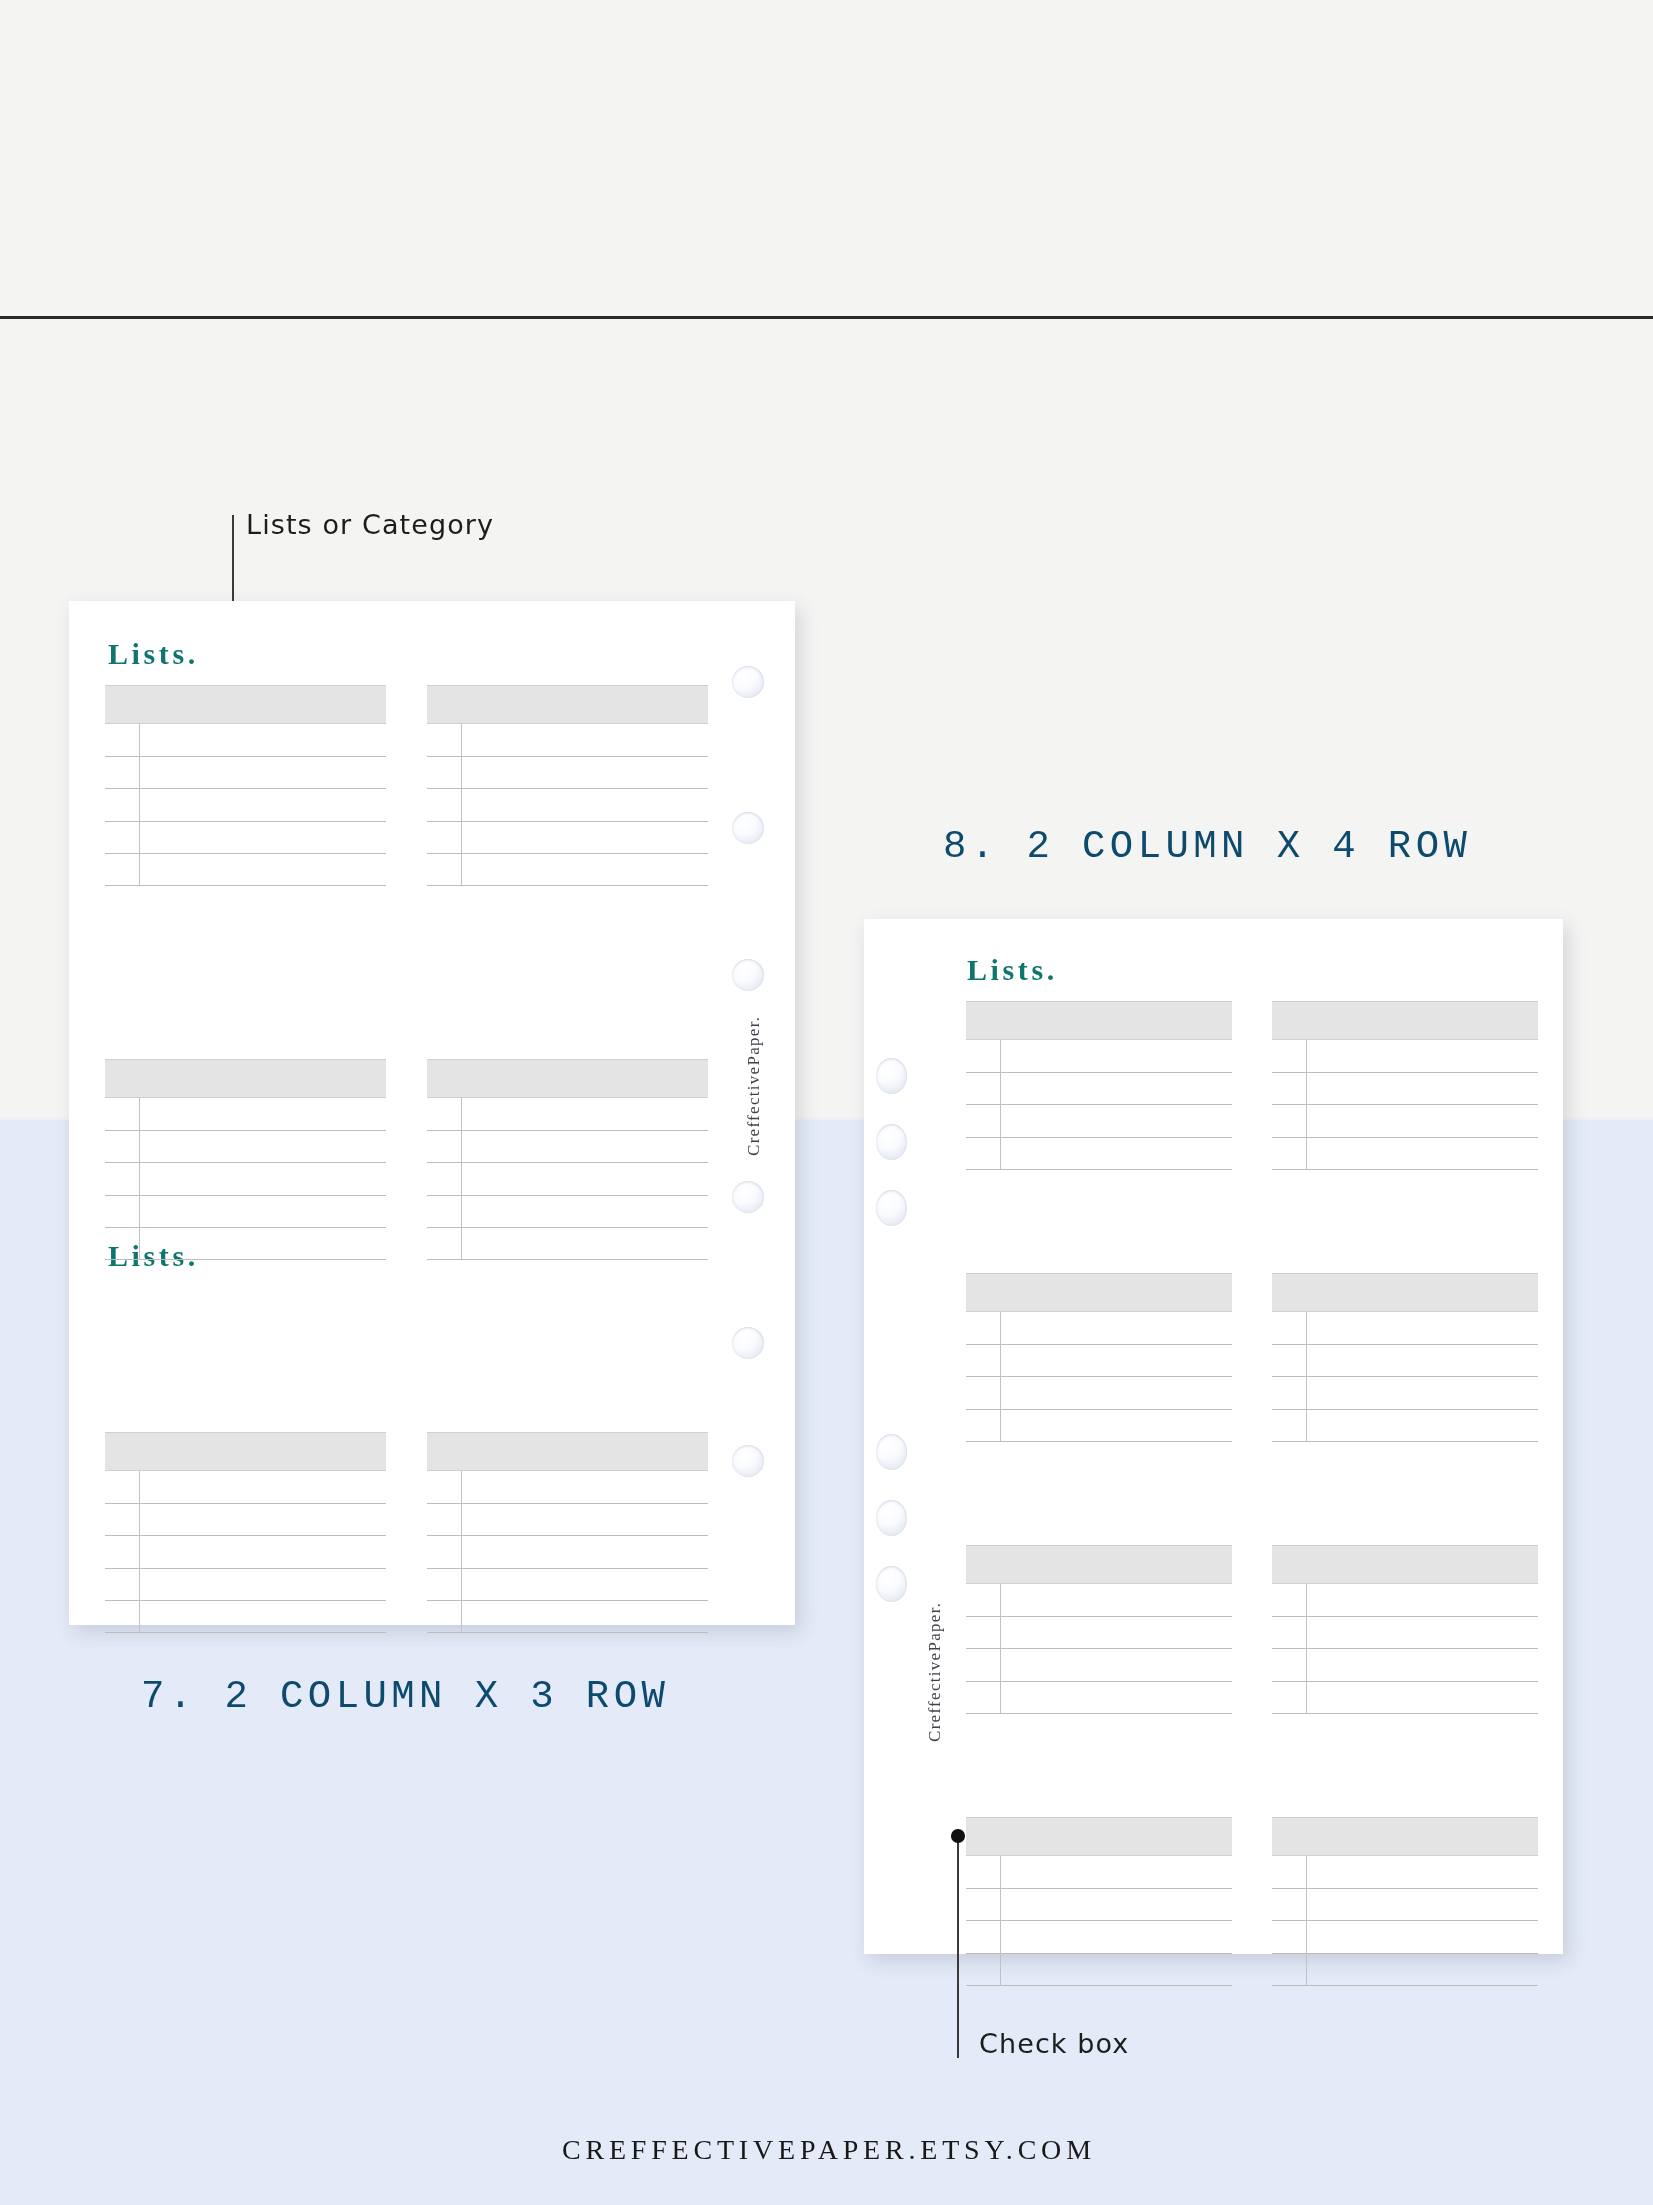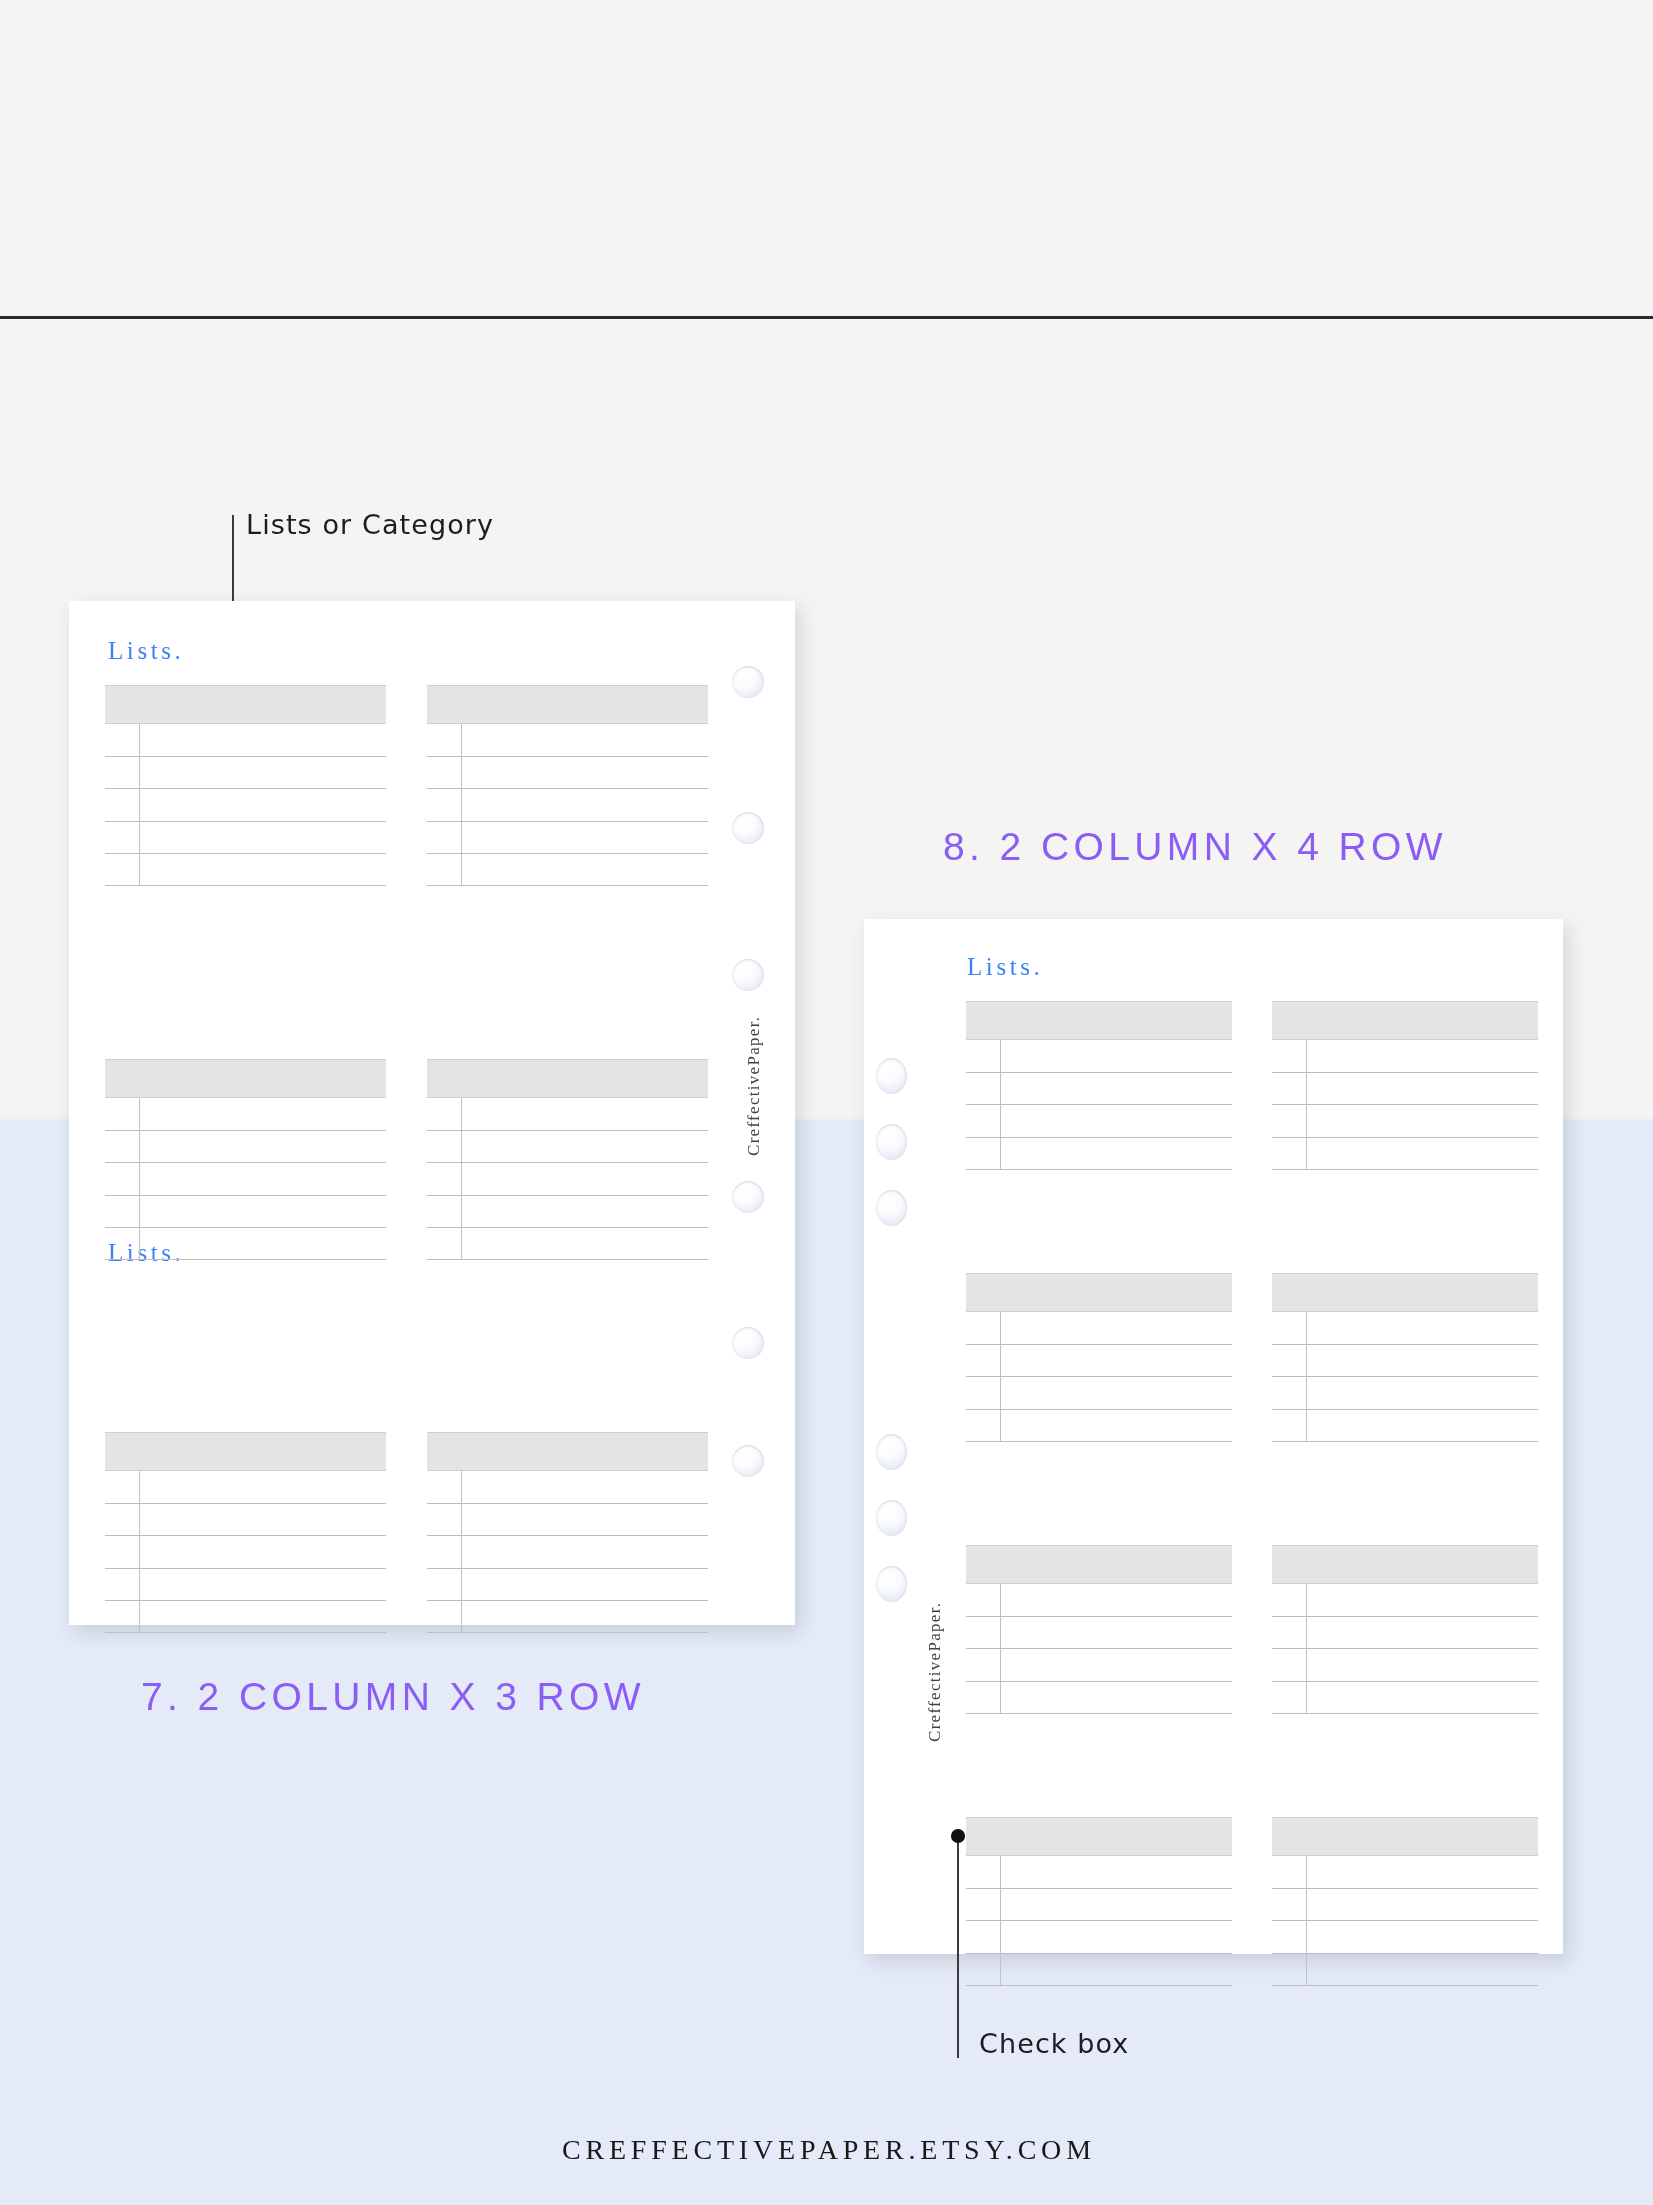--- a/index.html
+++ b/index.html
@@ -93,24 +93,25 @@
   }
   .card-inner {
     position: absolute;
     left: 0; top: 0;
     width: 100%; height: 100%;
   }
 
   .card-heading {
     position: absolute;
     font-family: "Liberation Serif", "DejaVu Serif", serif;
-    font-size: 25px;
+    font-size: 30px;
     letter-spacing: 3.6px;
-    color: #3b82f6;
-    white-space: nowrap;
+    color: #0f766e;
+    white-space: nowrap;
+    font-weight: bold;
   }
 
   
   .watermark {
     position: absolute;
     font-family: "Liberation Serif", "DejaVu Serif", serif;
     font-size: 17px;
     letter-spacing: 1.3px;
     color: #41414b;
     white-space: nowrap;
@@ -145,24 +146,24 @@
   }
   .check-col {
     position: absolute;
     width: 0.8px;
     background: #c2c2c2;
   }
 
   
   .section-caption {
     position: absolute;
-    font-family: Liberation Sans, sans-serif;
+    font-family: Liberation Mono, monospace;
     font-size: 39px;
     letter-spacing: 4.4px;
-    color: #8b5cf6;
+    color: #0c4a6e;
     white-space: nowrap;
   }
 
   
   #footer-url {
     position: absolute;
     left: 0; top: 2150px;
     width: 1653px;
     transform: translateY(-50%);
     text-align: center;

